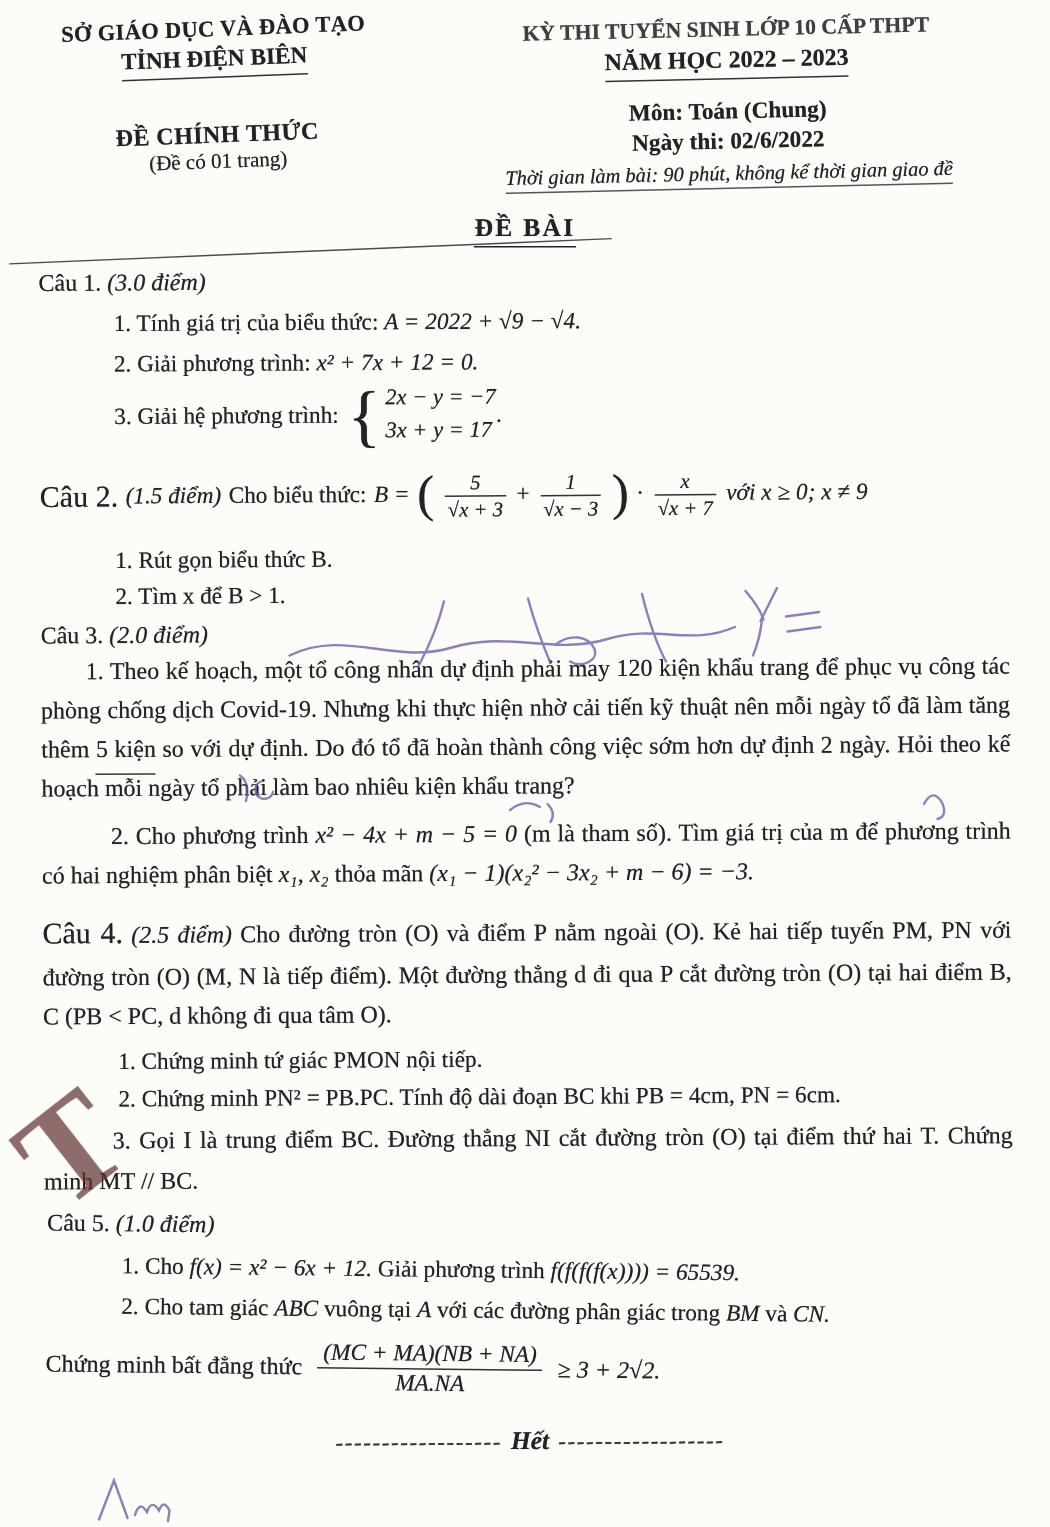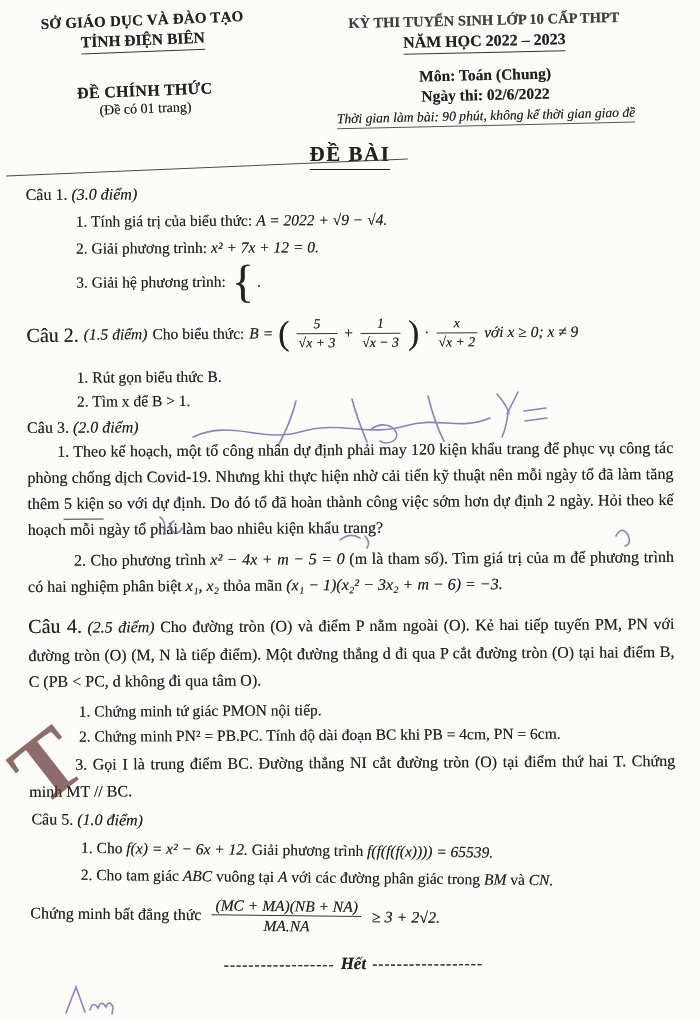--- a/index.html
+++ b/index.html
@@ -22,21 +22,21 @@
   .h-right .l1{font-size:14.5px;font-weight:bold;color:#3f3f3f}
   .h-right .l2{font-size:16px;font-weight:bold;margin-top:3px}
   .h-right .l2 span{display:inline-block;border-bottom:1.6px solid #333;padding-bottom:2px}
   .h-right .l3{font-size:15.5px;font-weight:bold;margin-top:13px}
   .h-right .l4{font-size:15.5px;font-weight:bold;margin-top:2px}
   .h-right .l5{font-size:13.6px;font-style:italic;margin-top:4px}
   .h-right .l5 span{display:inline-block;border-bottom:1px solid #555;padding-bottom:1px}
   .long-rule{position:absolute;left:6px;top:167px;width:402px;border-top:1.4px solid #4a4a4a;
              transform:rotate(-2.4deg)}
   .doc-title{text-align:center;margin-top:16px}
-  .doc-title span{display:inline-block;font-size:21px;font-weight:bold;letter-spacing:1.5px;
+  .doc-title span{display:inline-block;font-size:17px;font-weight:bold;letter-spacing:1.5px;
              border-bottom:1.8px solid #222;padding-bottom:2px}
   
   .content{padding:0 26px 0 28px;margin-top:14px;transform:rotate(-.35deg)}
   .qhead{font-size:16px;margin-top:10px}
   .qitem{font-size:15.5px;margin:9px 0 0 50px}
   .qpara{font-size:16px;text-align:justify;line-height:1.62;margin-top:8px;text-indent:30px}
   .hang{font-size:16px;line-height:1.7;margin-top:8px;text-indent:46px;text-align:justify}
   
   .frac{display:inline-flex;flex-direction:column;text-align:center;vertical-align:middle;
         font-size:13.8px;line-height:1.25;font-style:italic;margin:0 2px}
@@ -95,20 +95,24 @@
       <span class="m">A = 2022 + √9 − √4.</span>
     </div>
     <div class="qitem">
       <span>2. Giải phương trình:</span>
       <span class="m">x² + 7x + 12 = 0.</span>
     </div>
     <div class="qitem" style="display:flex;align-items:center;margin-top:4px;">
       <span>3. Giải hệ phương trình:</span>
       <span class="system">
         <span class="brace">{</span>
+        <span class="rows">
+          <span class="m">2x − y = −7</span>
+          <span class="m">3x + y = 17</span>
+        </span>
       </span>
       <span>.</span>
     </div>
 
     <div class="mathline">
       <span class="b" style="font-size:20px">Câu 2.</span>
       <span class="i">(1.5 điểm)</span>
       <span>Cho biểu thức:</span>
       <span class="m">B =</span>
       <span class="paren">(</span>
@@ -118,21 +122,21 @@
       </span>
       <span>+</span>
       <span class="frac">
         <span class="num">1</span>
         <span class="den">√x − 3</span>
       </span>
       <span class="paren">)</span>
       <span>·</span>
       <span class="frac">
         <span class="num">x</span>
-        <span class="den">√x + 2</span>
+        <span class="den">√x + 7</span>
       </span>
       <span class="m">với x ≥ 0; x ≠ 9</span>
     </div>
     <div class="qitem" style="margin-top:16px">1. Rút gọn biểu thức B.</div>
     <div class="qitem" style="margin-top:6px">2. Tìm x để B &gt; 1.</div>
 
     <div class="qhead" style="margin-top:8px">
       <span class="b">Câu 3.</span>
       <span class="i">(2.0 điểm)</span>
     </div>

